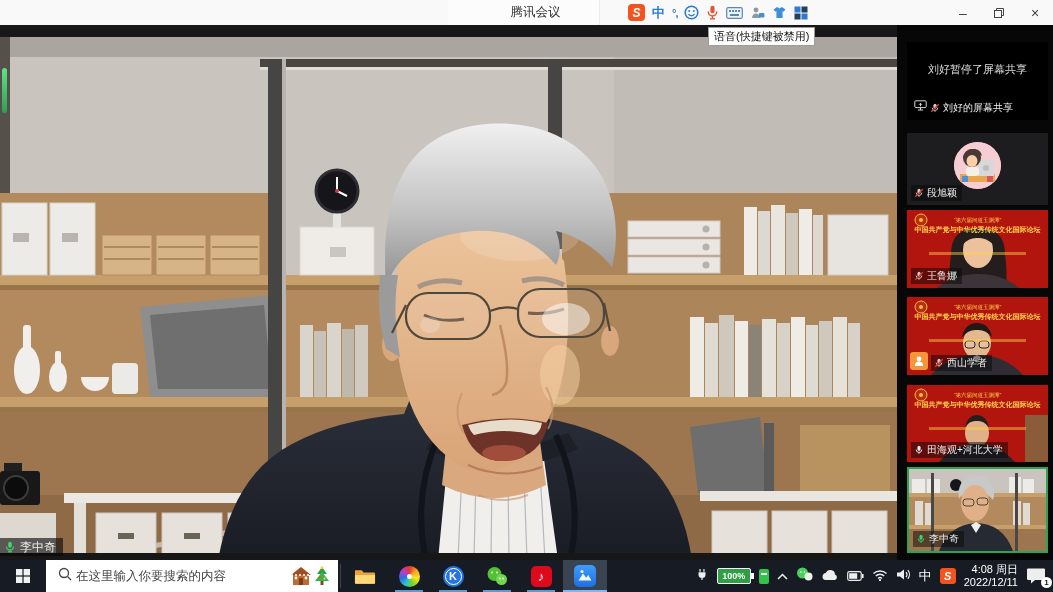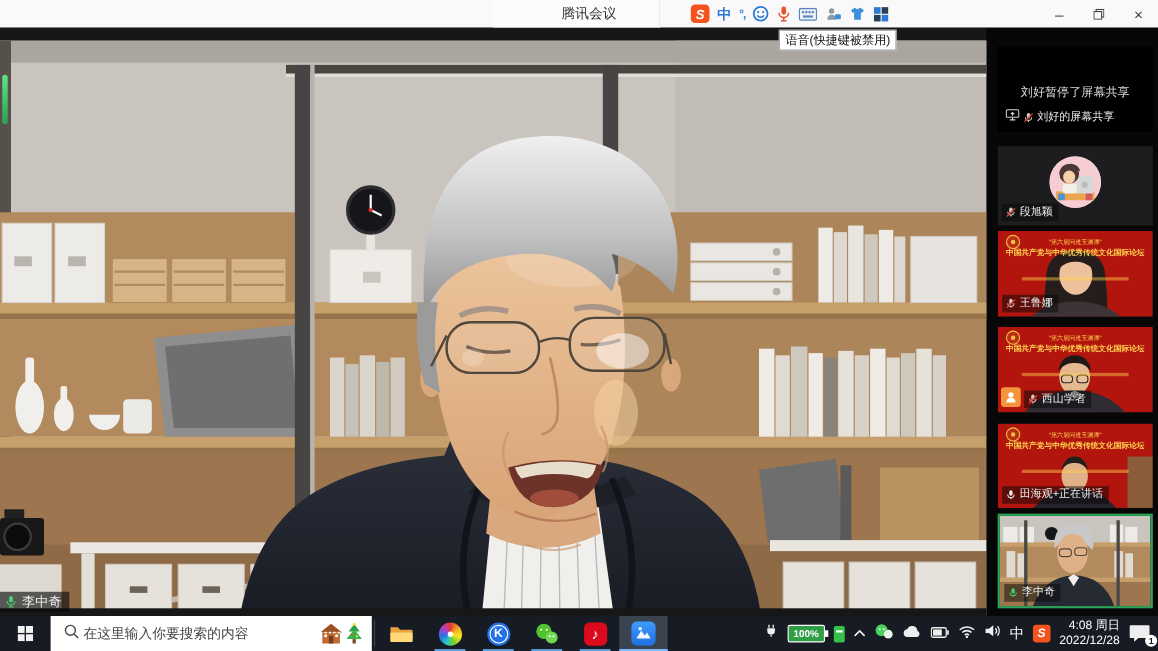--- a/index.html
+++ b/index.html
@@ -36,21 +36,21 @@
   .chip { display:inline-flex; align-items:center; gap:4px; background:rgba(8,8,8,.62); color:#ededed;
           padding:2px 7px 2px 4px; font-size:12px; line-height:14px; }
   .stage .chip { position:absolute; left:0; bottom:4px; z-index:6; }
   .micline { display:inline-flex; }
 
   
   .sidebar { position:absolute; left:897px; top:25px; width:156px; height:535px; background:#070707; z-index:10; }
   .tile { position:absolute; left:10px; width:141px; background:#191919; overflow:hidden; }
   .tile .chip { position:absolute; left:4px; bottom:4px; font-size:10px; padding:1px 5px 1px 3px; gap:3px; background:rgba(8,8,8,.5); }
   .t1 { top:17px; height:78px; background:#000; }
-  .t1 .msg { position:absolute; left:0; right:0; top:34px; text-align:center; color:#ddd; font-size:11px; }
+  .t1 .msg { position:absolute; left:0; right:0; top:20px; text-align:center; color:#ddd; font-size:11px; }
   .t1 .chip { background:none;text-align:right; }
   .t2 { top:108px; height:72px; background:#1d1d1f; }
   .avatar { position:absolute; left:47px; top:9px; width:47px; height:47px; border-radius:50%; overflow:hidden; background:#f6cdd3; }
   .t3 { top:185px; height:78px; }
   .t4 { top:272px; height:78px; }
   .t5 { top:360px; height:77px; }
   .t6 { top:442px; height:86px; border:2px solid #2aa558; background:#222; }
   .banner-quote { position:absolute; left:0; right:0; top:7px; text-align:center; color:#ffd24d; font-size:5.5px; z-index:3; }
   .banner-title { position:absolute; left:0; right:0; top:15px; text-align:center; color:#ffd24d; font-size:7px; font-weight:bold; z-index:3; }
   .banner-sub { position:absolute; left:22px; right:22px; top:42px; height:3px; background:rgba(255,210,77,.45); z-index:3; }
@@ -528,21 +528,21 @@
     <div class="chip">
       <span class="micline">
         <svg width="10" height="10" viewBox="0 0 12 12">
             <g stroke="#efefef" fill="#efefef">
               <rect x="4.2" y="0.8" width="3.6" height="6" rx="1.8" stroke="none"></rect>
               <path d="M2.6 5.5a3.4 3.4 0 0 0 6.8 0" fill="none" stroke-width="1.1"></path>
               <line x1="6" y1="9" x2="6" y2="10.6" stroke-width="1.1"></line>
             </g>
           </svg>
       </span>
-      <span>田海观+正在讲话</span>
+      <span>田海观+河北大学</span>
     </div>
   </div>
 
   <div class="tile t6">
     <svg class="tilefill" width="137" height="82" viewBox="0 0 137 82">
       <rect width="137" height="82" fill="#c9c4be"></rect>
       <rect x="0" y="26" width="137" height="32" fill="#b28a5e"></rect>
       <rect x="0" y="24" width="137" height="4" fill="#c79f6b"></rect>
       <rect x="0" y="56" width="137" height="4" fill="#c79f6b"></rect>
       <rect x="0" y="60" width="137" height="22" fill="#9d7650"></rect>
@@ -717,21 +717,21 @@
     <span>
       <svg width="15" height="13" viewBox="0 0 15 13">
           <polygon points="1,4.5 4,4.5 8,1.5 8,11.5 4,8.5 1,8.5" fill="#eee"></polygon>
           <path d="M10 4a4 4 0 0 1 0 5M11.8 2.2a6.5 6.5 0 0 1 0 8.6" stroke="#eee" stroke-width="1.2" fill="none"></path>
         </svg>
     </span>
     <span class="tray-zh">中</span>
     <span class="sogou-tray">S</span>
     <span class="clockbox">
       <div>4:08 周日</div>
-      <div>2022/12/28</div>
+      <div>2022/12/11</div>
     </span>
     <span class="notif">
       <svg width="20" height="17" viewBox="0 0 20 17">
           <path d="M2 1.5h16a1 1 0 0 1 1 1V12a1 1 0 0 1-1 1h-9l-4 3.5V13H2a1 1 0 0 1-1-1V2.5a1 1 0 0 1 1-1z" fill="#eee"></path>
         </svg>
       <span class="badge">1</span>
     </span>
   </div>
 </div>
 

